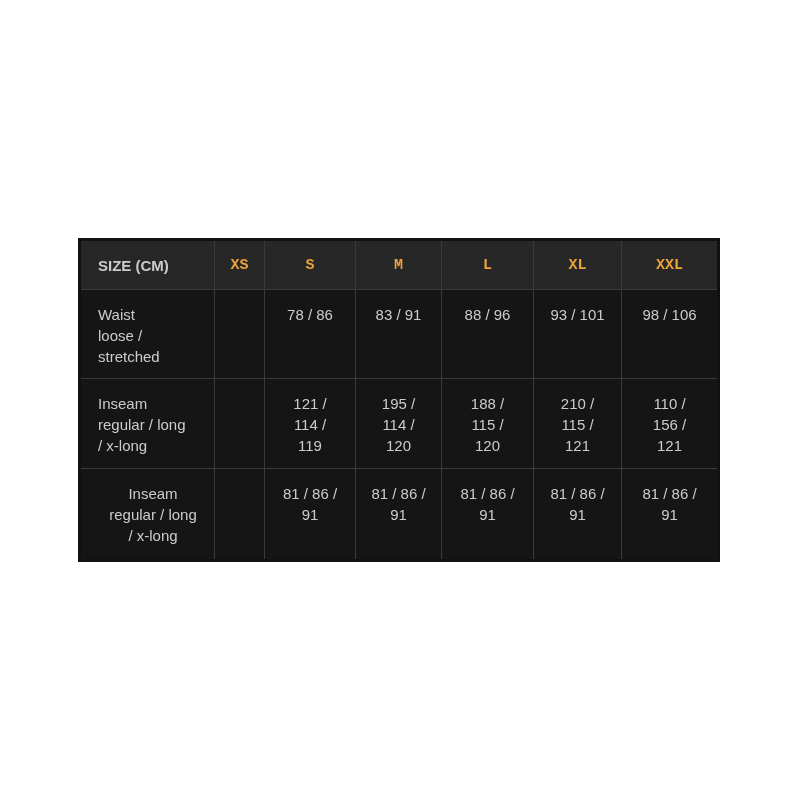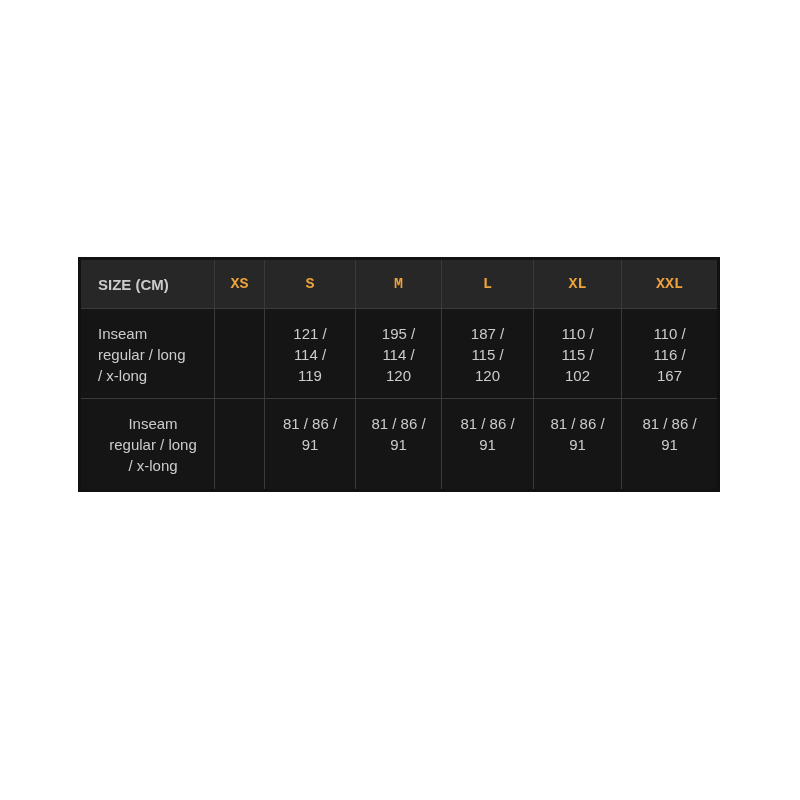--- a/index.html
+++ b/index.html
@@ -14,21 +14,20 @@
     position: absolute;
     left: 78px;
     top: 238px;
   }
   table.size-chart {
     border-collapse: collapse;
     table-layout: fixed;
     width: 608px;
     background: var(--body_bg, #151515);
     border: 3px solid var(--outer_border, #111111);
-    margin-top: 19px;
   }
   th, td {
     border: 1px solid var(--cell_border, #3a3a3a);
     font-size: 15px;
     line-height: 21px;
     overflow: hidden;
   }
   th {
     background: var(--header_bg, #272727);
     color: var(--text_color, #cccccc);
@@ -87,43 +86,68 @@
         <th class="label-head">SIZE (CM)</th>
         <th class="size-head">XS</th>
         <th class="size-head">S</th>
         <th class="size-head">M</th>
         <th class="size-head">L</th>
         <th class="size-head">XL</th>
         <th class="size-head">XXL</th>
       </tr>
     </thead>
     <tbody>
+      <tr class="row-waist">
+        <td class="label-cell">
+          <div>Waist</div>
+          <div>loose /</div>
+          <div>stretched</div>
+        </td>
+        <td class="value-cell">
+            <div class="val"></div>
+          </td>
+        <td class="value-cell">
+            <div class="val">78 / 86</div>
+          </td>
+        <td class="value-cell">
+            <div class="val">83 / 91</div>
+          </td>
+        <td class="value-cell">
+            <div class="val">88 / 96</div>
+          </td>
+        <td class="value-cell">
+            <div class="val">93 / 101</div>
+          </td>
+        <td class="value-cell">
+            <div class="val">98 / 106</div>
+          </td>
+      </tr>
       <tr class="row-length">
         <td class="label-cell">
           <div>Inseam</div>
           <div>regular / long</div>
           <div>/ x-long</div>
         </td>
         <td class="value-cell">
             <div class="val"></div>
           </td>
         <td class="value-cell">
             <div class="val">121 / 114 / 119</div>
           </td>
         <td class="value-cell">
             <div class="val">195 / 114 / 120</div>
           </td>
         <td class="value-cell">
-            <div class="val">187 / 115 / 120</div>
+            <div class="val">188 / 115 / 120</div>
           </td>
         <td class="value-cell">
-            <div class="val">110 / 115 / 102</div>
+            <div class="val">210 / 115 / 121</div>
           </td>
         <td class="value-cell">
-            <div class="val">110 / 116 / 167</div>
+            <div class="val">110 / 156 / 121</div>
           </td>
       </tr>
       <tr class="row-inseam">
         <td class="label-cell">
           <div>Inseam</div>
           <div>regular / long</div>
           <div>/ x-long</div>
         </td>
         <td class="value-cell">
             <div class="val"></div>

